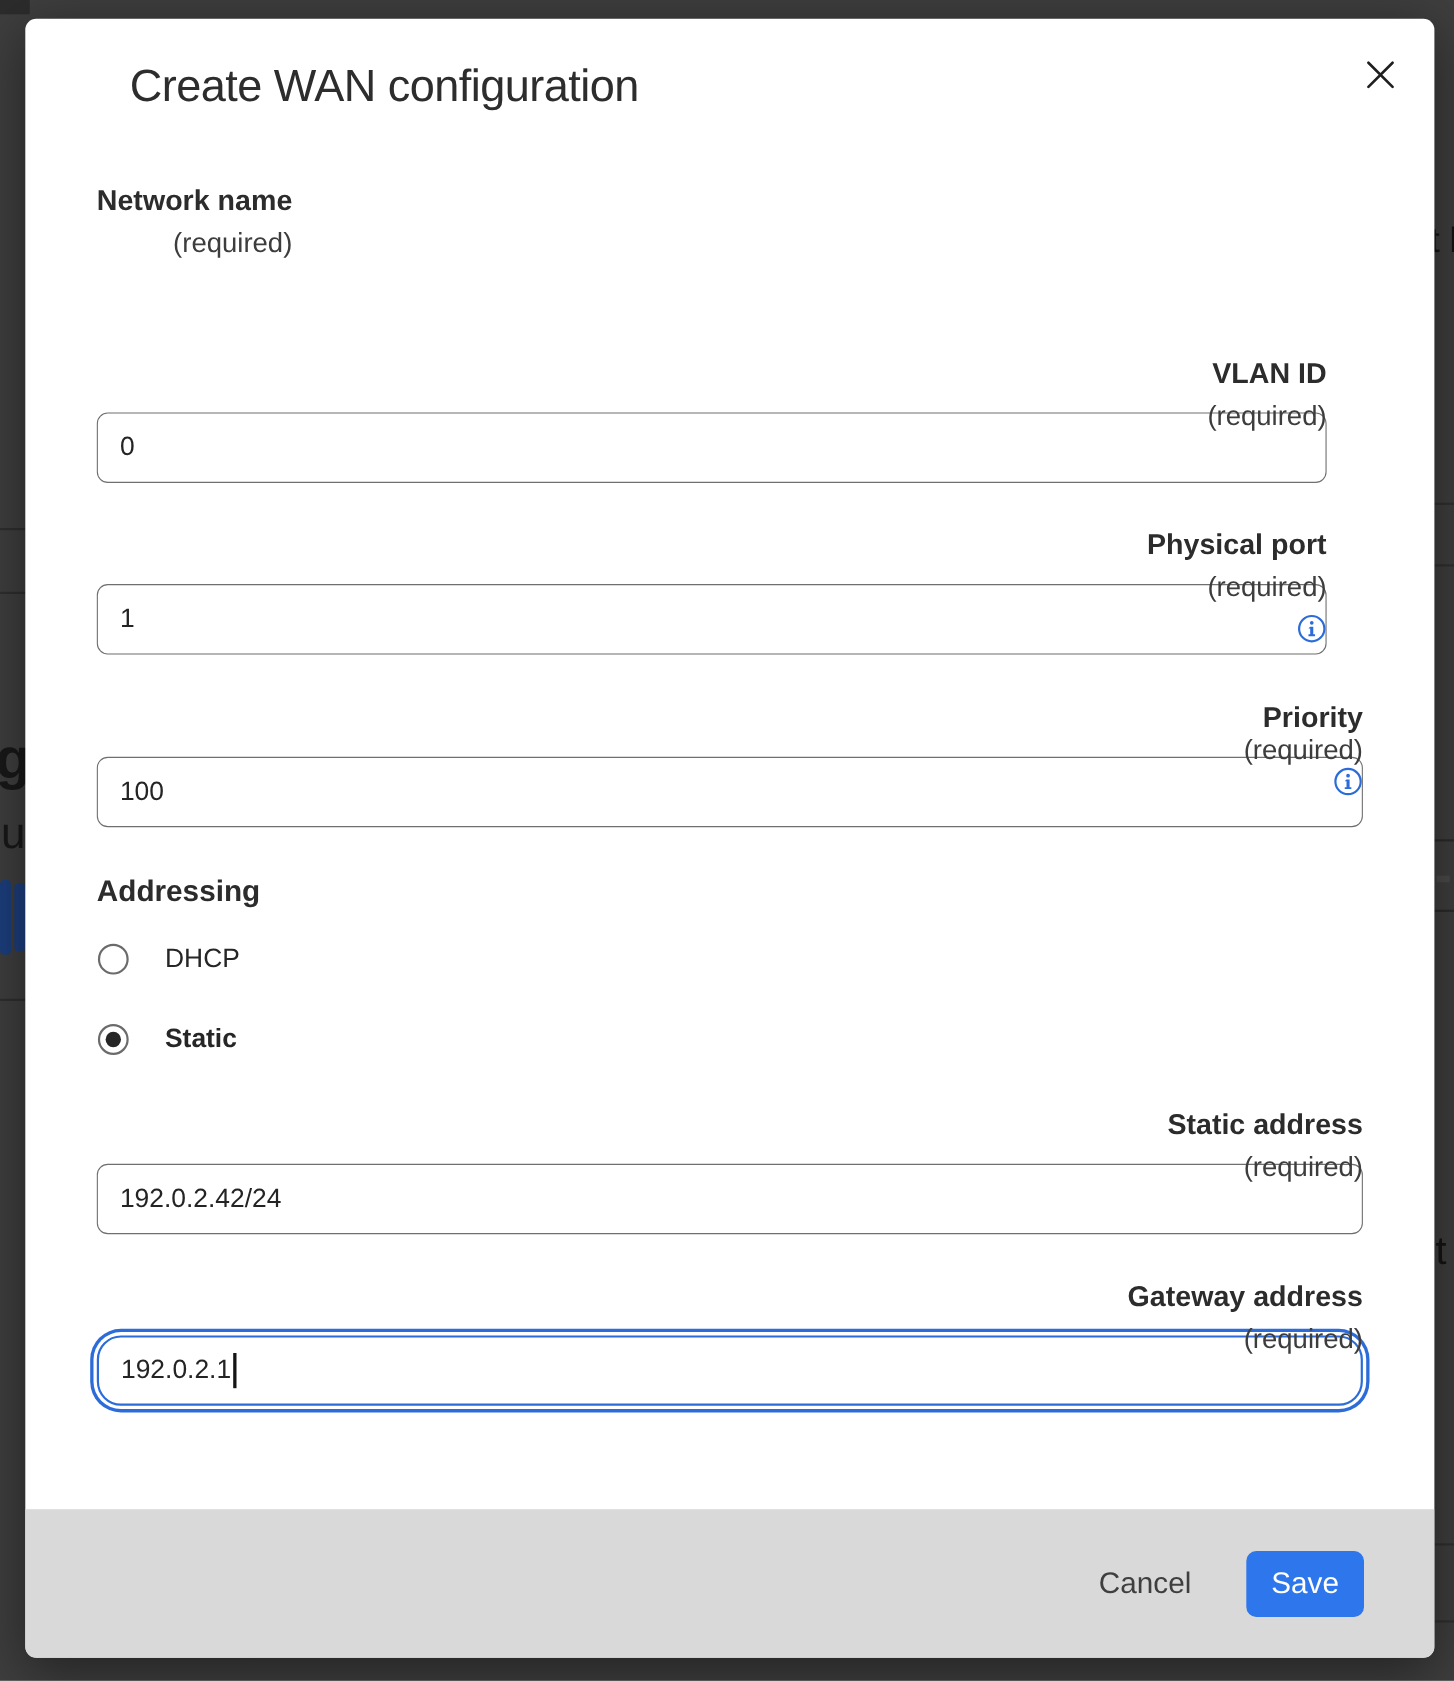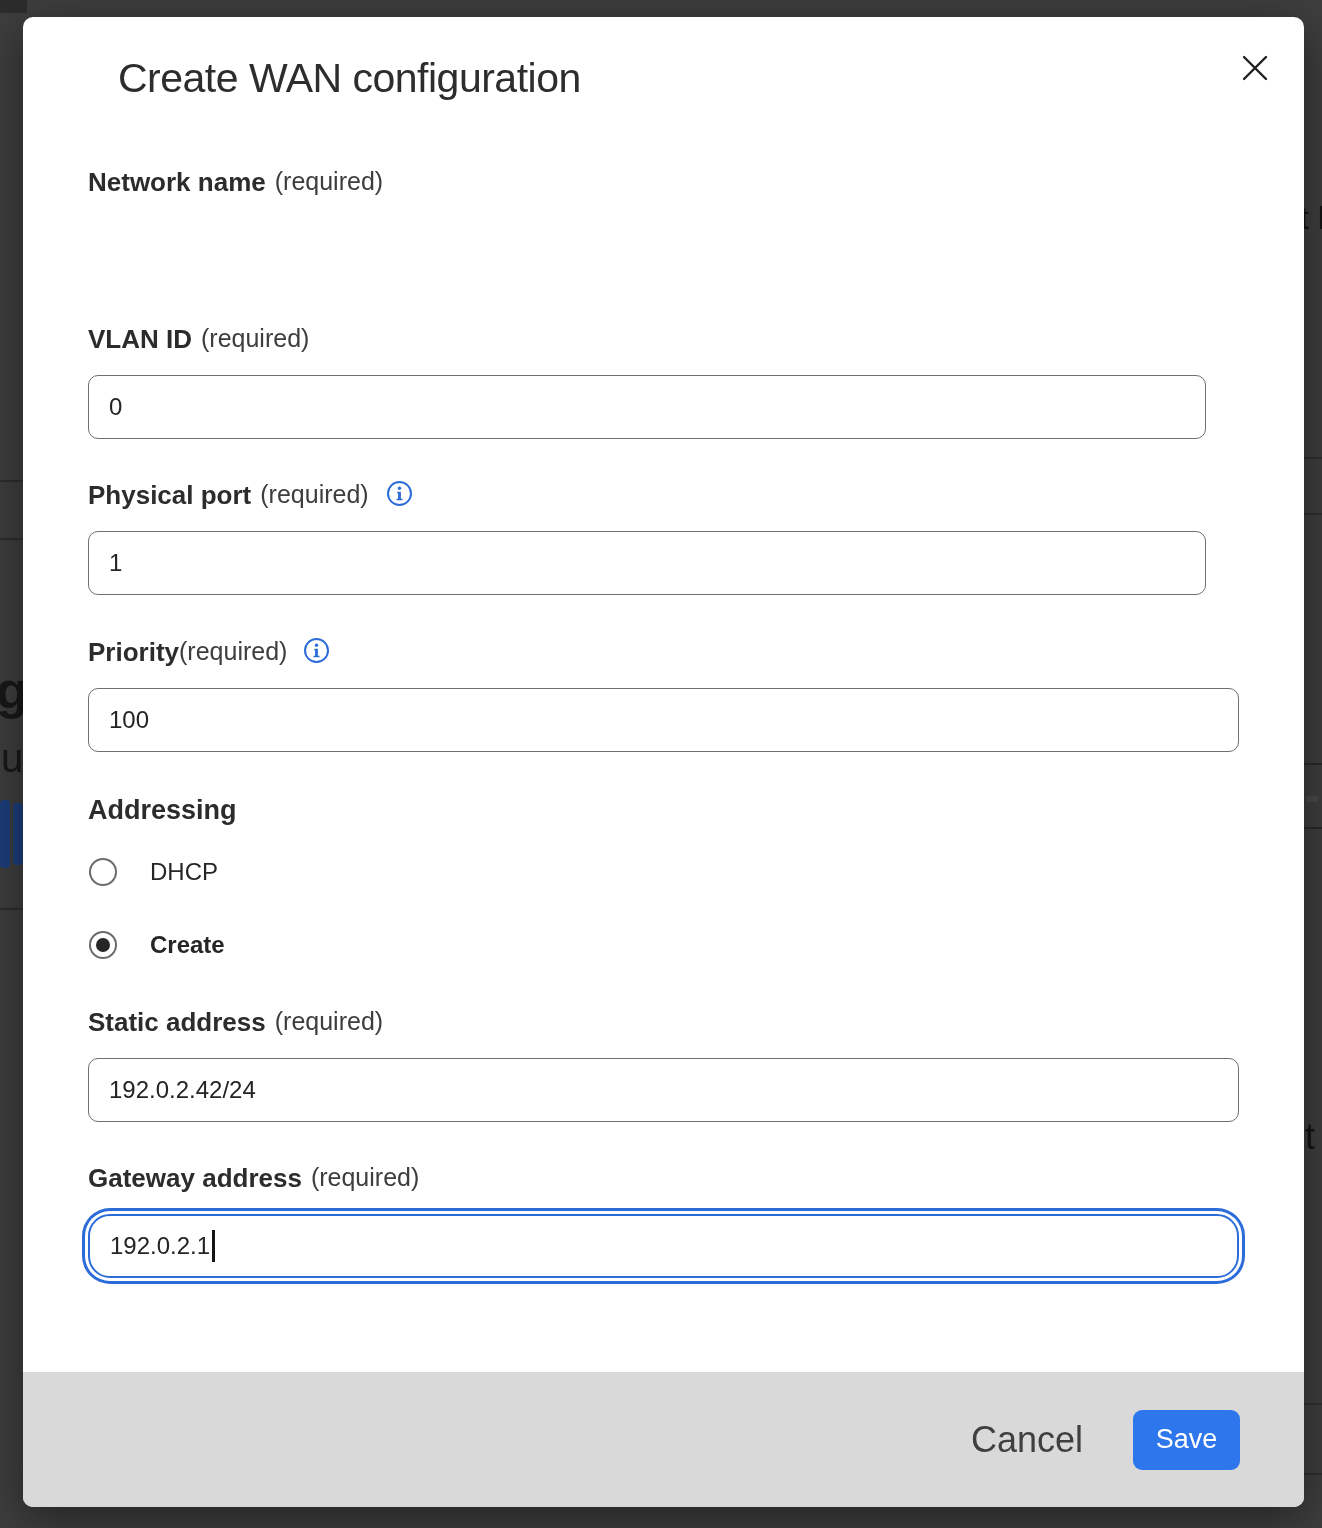--- a/index.html
+++ b/index.html
@@ -39,21 +39,21 @@
     position:absolute;top:33px;left:1214px;width:36px;height:36px;
     display:flex;align-items:center;justify-content:center;cursor:pointer;
     background:none;border:none;
   }
   .modal-title{
     position:absolute;left:65px;top:38px;
     font-size:41px;font-weight:400;color:#2d2d2d;letter-spacing:-0.5px;margin-left:30px;
   }
 
   .field{position:absolute;left:65px;}
-  .field-label{display:flex;align-items:flex-start;gap:9px;height:32px;}
+  .field-label{display:flex;align-items:flex-end;gap:9px;height:32px;flex-direction:column;}
   .field-label.no-gap{gap:0;}
   .lbl{font-size:26px;font-weight:700;color:#2c2c2c;}
   .req{font-size:25px;font-weight:400;color:#3d3d3d;}
   .info-wrap{margin-left:8px;display:flex;align-items:center;cursor:pointer;background:none;border:none;}
 
   .text-input{
     width:1118px;height:64px;margin-top:19px;
     border:1.5px solid var(--input-border,#6f6f6f);border-radius:10px;
     display:flex;align-items:center;padding-left:20px;
     font-size:24px;color:#242424;background:#fff;
@@ -81,21 +81,21 @@
   .radio-label{font-size:24px;color:#262626;}
   .radio-label.bold{font-weight:700;}
 
   .footer{
     position:absolute;left:0;bottom:0;width:100%;height:135px;
     background:var(--footer-bg,#d9d9d9);
     display:flex;align-items:center;justify-content:flex-end;
     padding-right:64px;gap:50px;
   }
   .cancel-btn{
-    background:none;border:none;font-size:36px;color:var(--text-mid,#3f3f3f);
+    background:none;border:none;font-size:27px;color:var(--text-mid,#3f3f3f);
     font-family:"Liberation Sans",sans-serif;cursor:pointer;
   }
   .save-btn{
     width:107px;height:60px;border:none;border-radius:9px;
     background:var(--save-blue,#2e76ec);color:#fff;font-size:27px;
     font-family:"Liberation Sans",sans-serif;cursor:pointer;
   }
 </style>
 </head>
 <body>
@@ -190,21 +190,21 @@
 
   <div class="radio-row" style="top:839px;">
     <span class="radio-circle"></span>
     <span class="radio-label">DHCP</span>
   </div>
 
   <div class="radio-row" style="top:912px;">
     <span class="radio-circle">
         <span class="dot"></span>
       </span>
-    <span class="radio-label bold">Create</span>
+    <span class="radio-label bold">Static</span>
   </div>
 
   <div class="field" style="top:990px;">
     <div class="field-label">
       <span class="lbl">Static address</span>
       <span class="req">(required)</span>
     </div>
     <div class="text-input wide" role="textbox">
       <span>192.0.2.42/24</span>
     </div>

